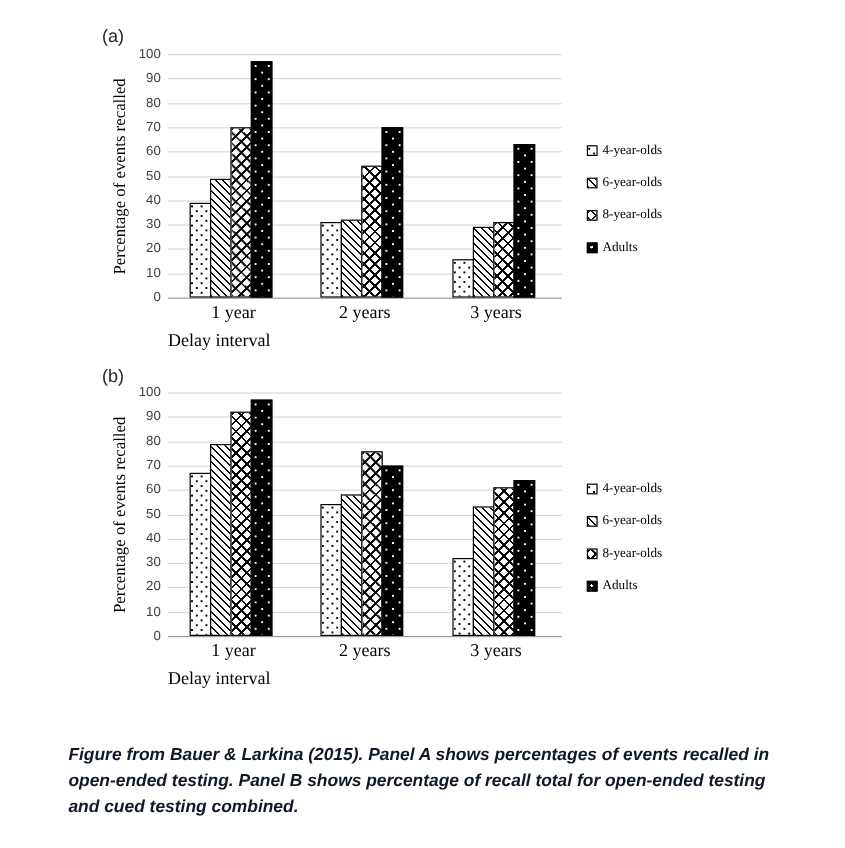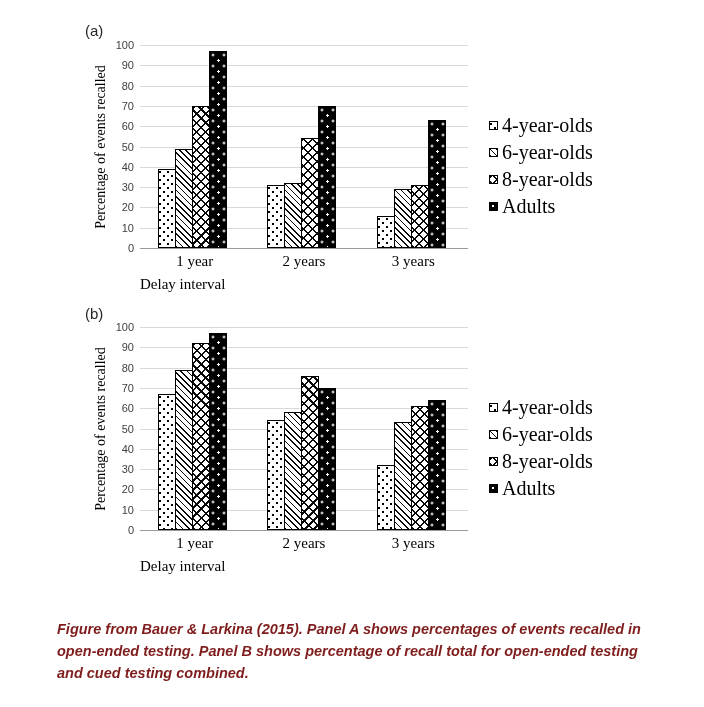--- a/index.html
+++ b/index.html
@@ -71,21 +71,21 @@
   .legend-item{
     display:flex;align-items:center;
     margin-bottom:12px;height:15px;
   }
   .legend-marker{
     width:9px;height:9px;box-sizing:border-box;
     border:1px solid #000;
     margin-right:4px;flex:0 0 auto;
   }
   .legend-label{
-    font-size:20px;line-height:15px;white-space:nowrap;
+    font-size:11px;line-height:15px;white-space:nowrap;
   }
 
   
   .p-dots{
     background-color:#fff;
     background-image:
       radial-gradient(circle,#000 0.9px,transparent 1.05px),
       radial-gradient(circle,#000 0.9px,transparent 1.05px);
     background-size:8px 8px;
     background-position:1px 2px,5px 6px;
@@ -105,21 +105,21 @@
       radial-gradient(circle,#fff 1px,transparent 1.15px),
       radial-gradient(circle,#fff 1px,transparent 1.15px);
     background-size:11px 11px;
     background-position:3px 3px,8.5px 8.5px;
   }
 
   .caption{
     position:absolute;left:57px;top:618px;width:592px;
     font-family:"Liberation Sans", sans-serif;
     font-weight:bold;font-style:italic;
-    font-size:14.5px;line-height:22px;color:#7f1d1d;
+    font-size:14.5px;line-height:22px;color:#0f172a;
   }
 </style>
 </head>
 <body>
 
 <div class="canvas">
 
   <div class="panel-label" id="panel-a-label">(a)</div>
 
   <div class="plot" id="plot-a">

